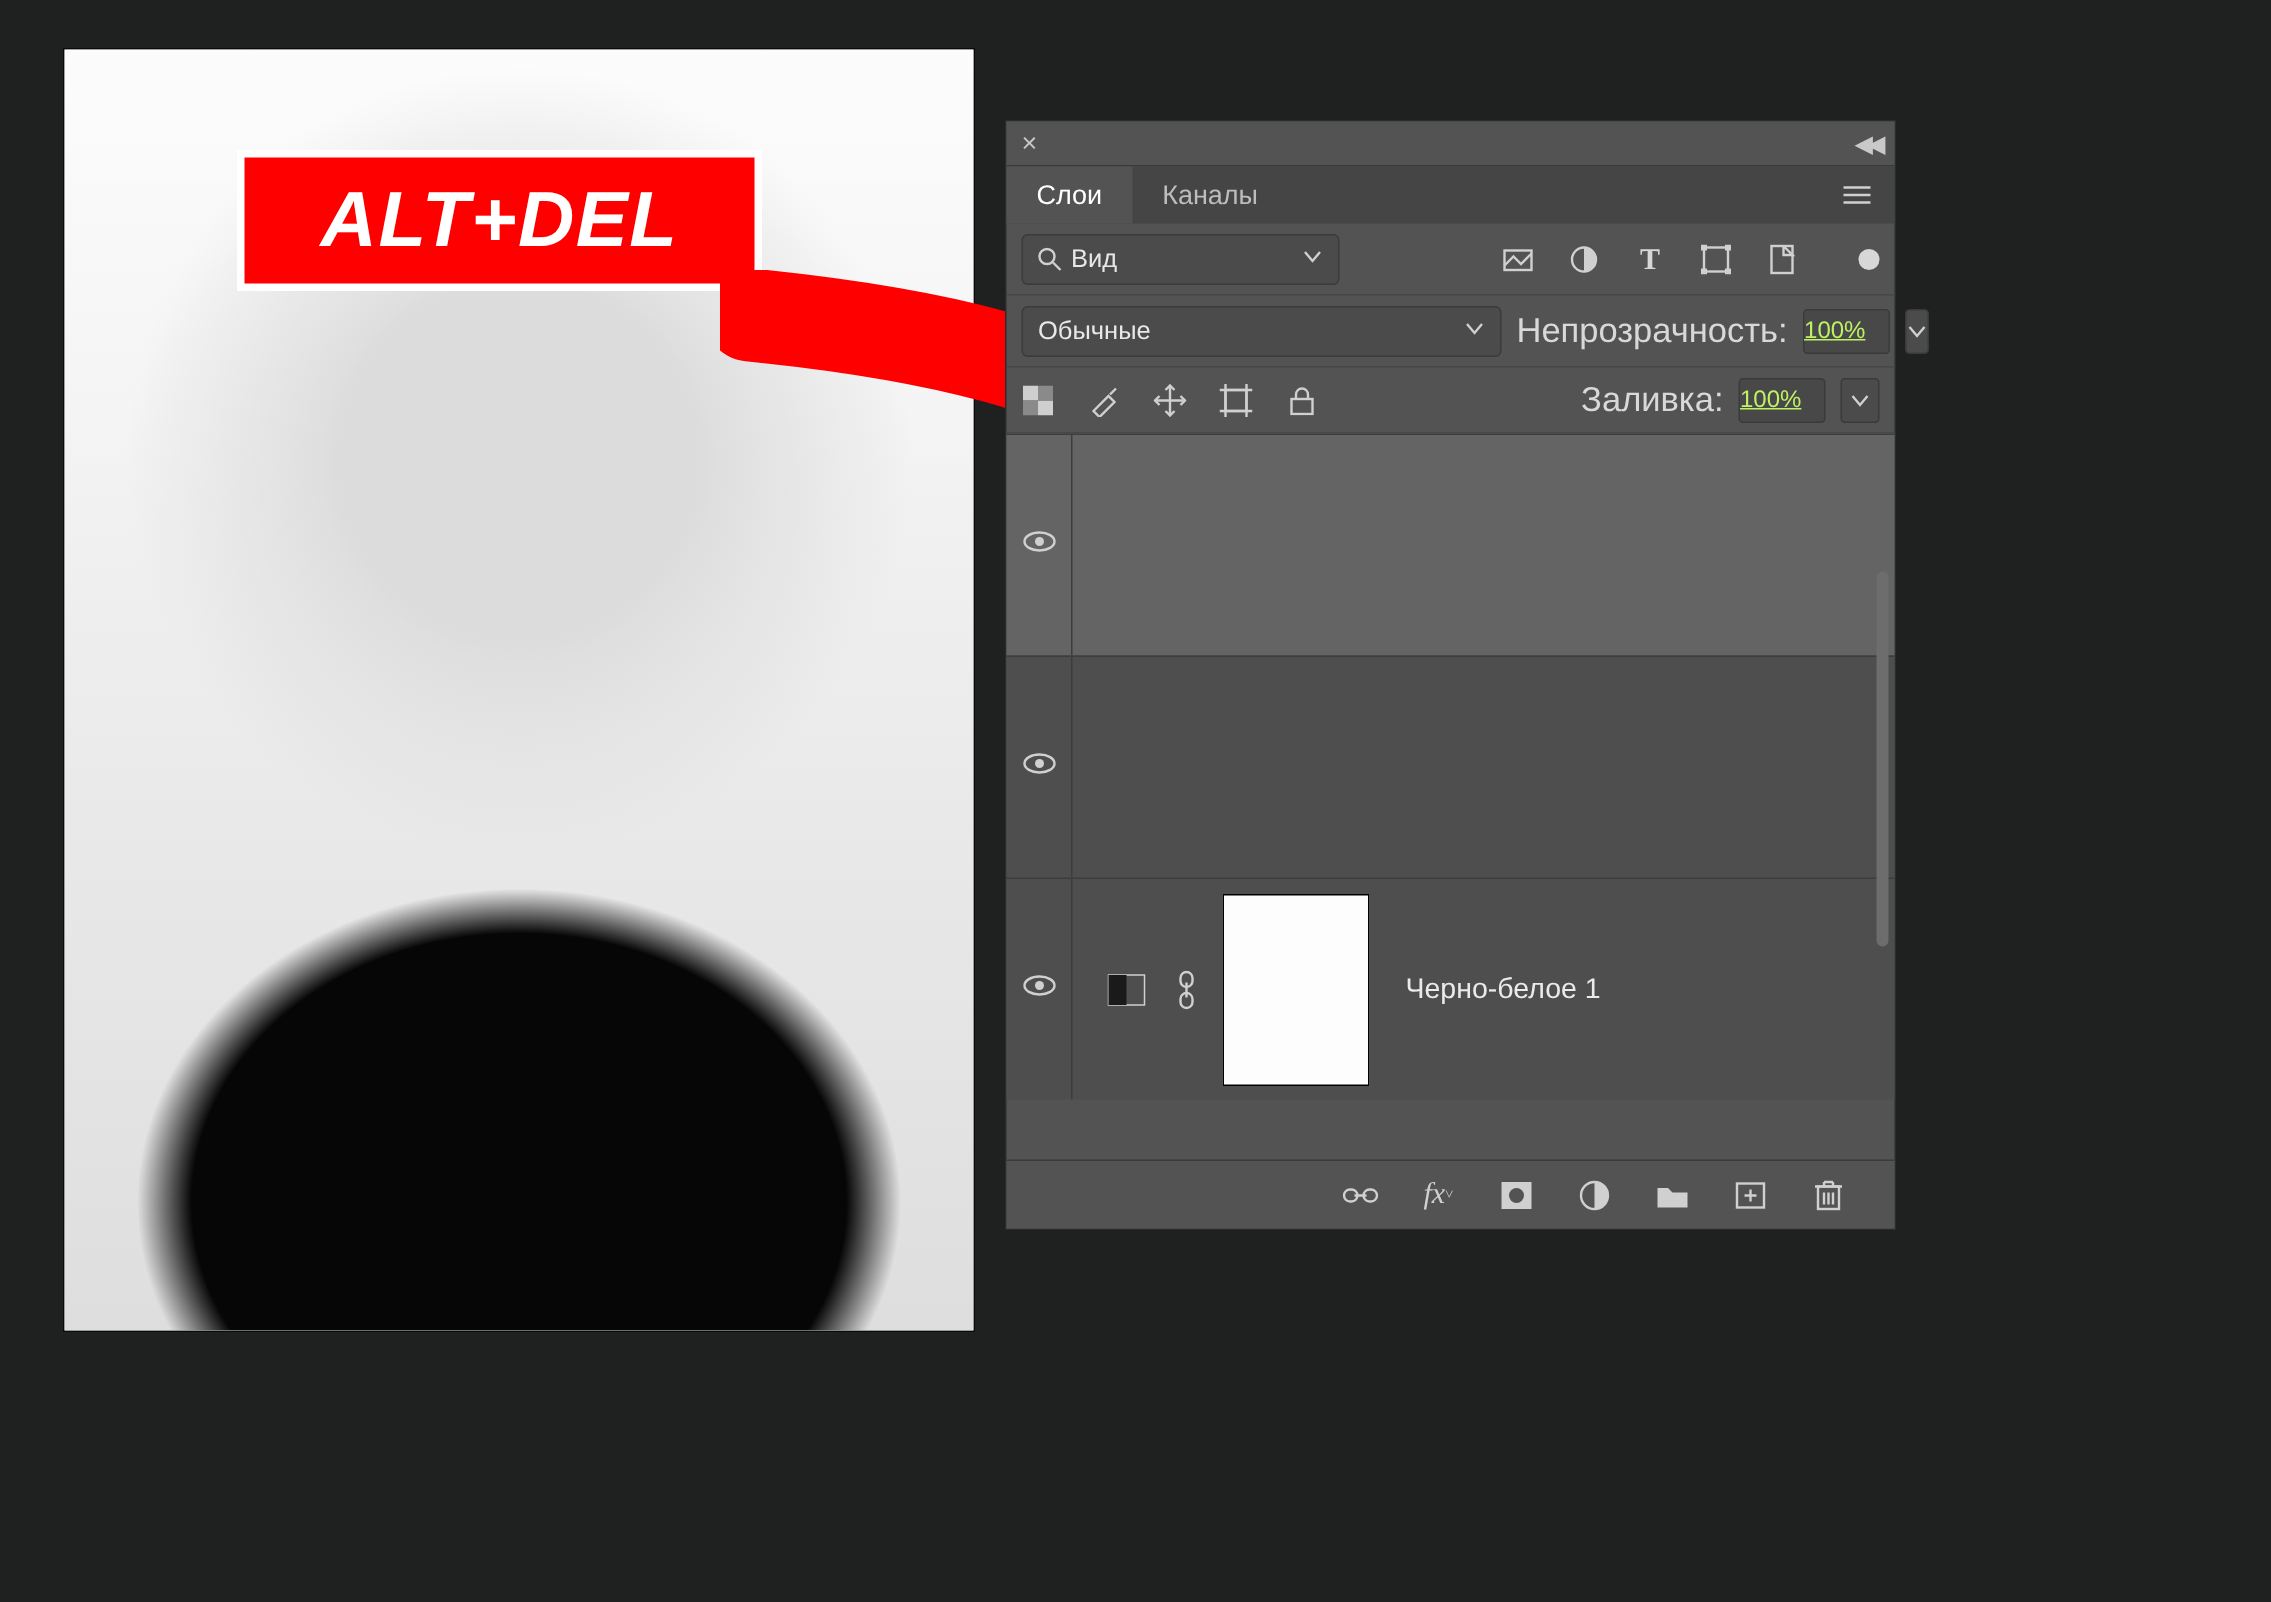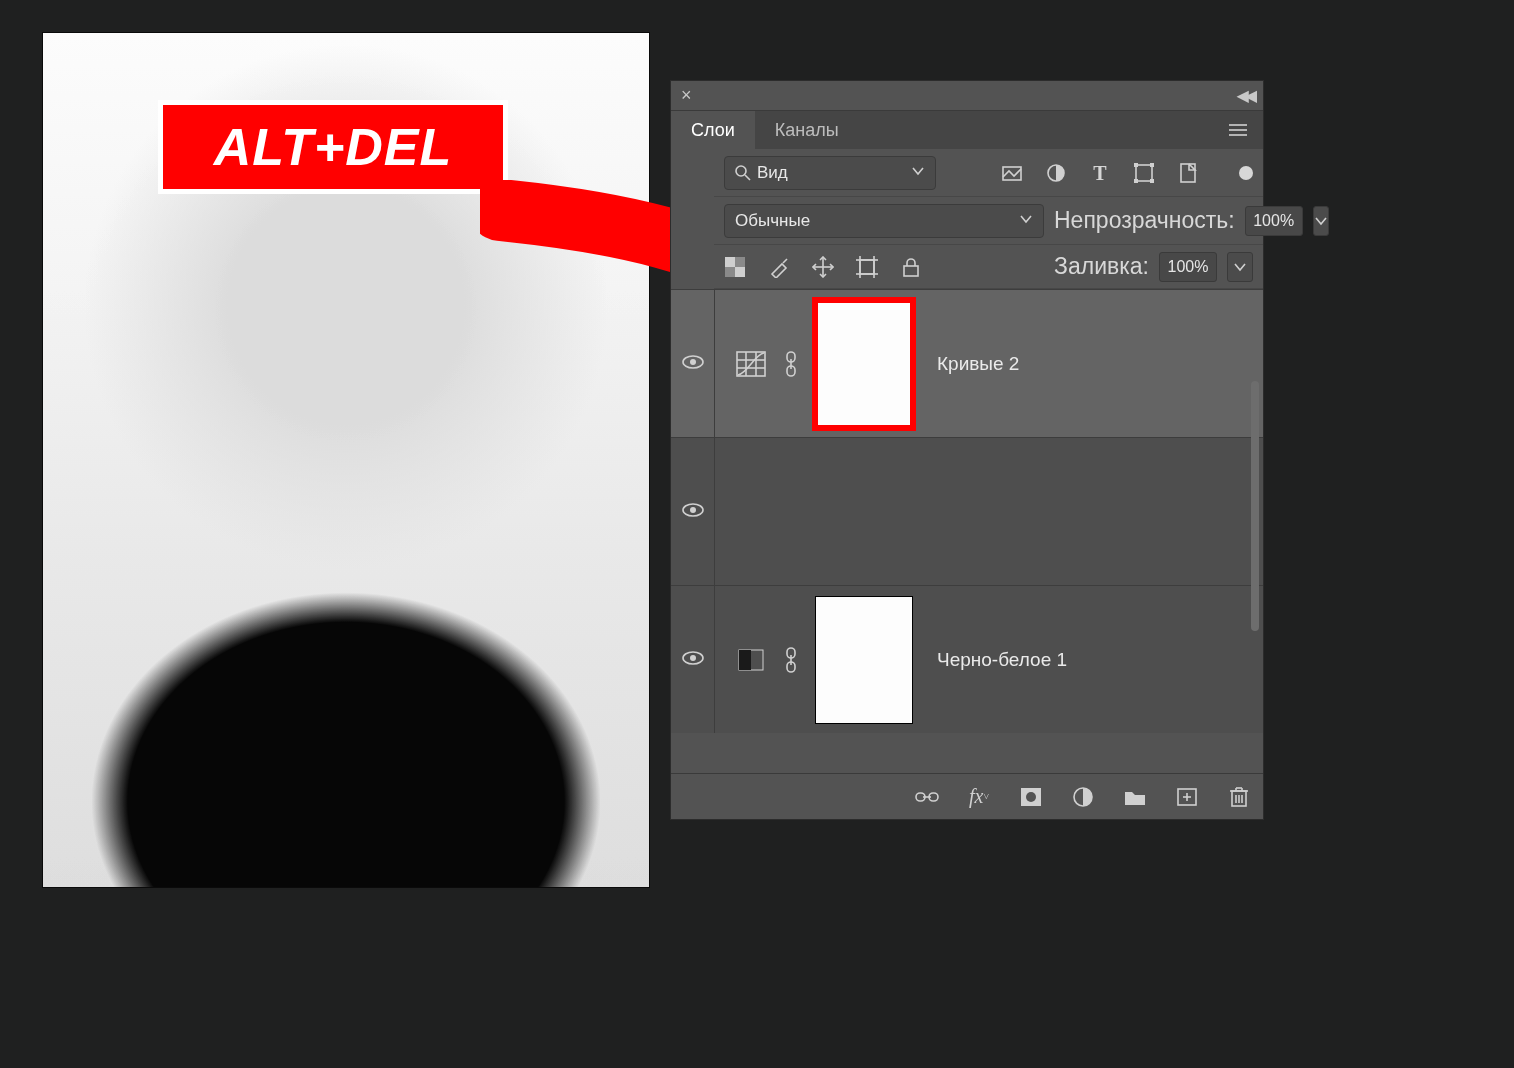--- a/index.html
+++ b/index.html
@@ -29,34 +29,34 @@
   #panel{position:absolute;left:670px;top:80px;width:594px;height:740px;background:#535353;border:1px solid #2c2c2c;}
   #panel-top{height:30px;background:#535353;border-bottom:1px solid #3a3a3a;display:flex;align-items:center;justify-content:space-between;padding:0 10px;}
   #panel-top .x{font-size:18px;color:#c9c9c9;cursor:pointer;}
   #panel-top .dbl{font-size:16px;color:#c9c9c9;cursor:pointer;letter-spacing:-4px;}
 
   #tabs{height:38px;display:flex;align-items:stretch;background:#454545;}
   .tab{padding:0 20px;display:flex;align-items:center;font-size:18px;color:#bdbdbd;cursor:pointer;justify-content:center;}
   .tab.active{background:#535353;color:#fff;}
   .tab-menu{margin-left:auto;padding:0 14px;display:flex;align-items:center;cursor:pointer;}
 
-  .row{display:flex;align-items:center;height:48px;padding:0 10px;gap:10px;border-bottom:1px solid #474747;margin-left:43px;}
+  .row{display:flex;align-items:center;height:48px;padding:0 10px;gap:10px;border-bottom:1px solid #474747;}
 
   .dropdown{flex:0 0 212px;height:34px;background:#4b4b4b;border:1px solid #3b3b3b;border-radius:4px;
     display:flex;align-items:center;padding:0 10px;font-size:17px;color:#e8e8e8;cursor:pointer;position:relative;}
   .dropdown.long{flex:0 0 320px;align-items:center;}
   .dropdown .chev{margin-left:auto;}
 
   .filter-icons{display:flex;gap:22px;align-items:center;margin-left:auto;}
   .filter-icons .ico{width:22px;height:22px;display:flex;align-items:center;justify-content:center;color:#d9d9d9;cursor:pointer;}
   .toggle-dot{width:14px;height:14px;border-radius:50%;background:#d7d7d7;margin-left:18px;}
 
   .lbl{font-size:23px;color:#d8d8d8;white-space:nowrap;}
   .value-box{height:30px;min-width:58px;background:#484848;border:1px solid #3a3a3a;border-radius:3px;
-    display:flex;align-items:center;justify-content:center;font-size:16px;color:#e5e5e5;}
+    display:flex;align-items:center;justify-content:flex-start;font-size:16px;color:#bef264;text-decoration:underline;}
   .chev-box{width:26px;height:30px;background:#4b4b4b;border:1px solid #3a3a3a;border-radius:3px;
     display:flex;align-items:center;justify-content:center;cursor:pointer;}
 
   .lock-row{height:44px;}
   .lock-icons{display:flex;gap:22px;align-items:center;}
   .lock-icons .ico{width:22px;height:22px;display:flex;align-items:center;justify-content:center;cursor:pointer;}
 
   
   #layers{position:relative;}
   .layer{display:flex;align-items:center;height:148px;border-top:1px solid #3d3d3d;background:#4e4e4e;cursor:pointer;}
@@ -64,21 +64,21 @@
   .eye-col{flex:0 0 44px;display:flex;align-items:center;justify-content:center;border-right:1px solid #3d3d3d;height:100%;}
   .layer-body{display:flex;align-items:center;gap:14px;padding-left:20px;}
   .adj-ico{width:32px;height:26px;display:flex;align-items:center;justify-content:center;}
   .link-ico{width:20px;height:30px;display:flex;align-items:center;justify-content:center;}
   .mask{width:98px;height:128px;background:#fdfdfd;border:1px solid #000;}
   .layer-name{font-size:19px;color:#eaeaea;padding-left:10px;}
   .hl{outline:6px solid #ff0000;outline-offset:-3px;}
 
   
   #bottom{position:absolute;left:0;right:0;bottom:0;height:46px;background:#535353;border-top:1px solid #3a3a3a;
-    display:flex;align-items:center;justify-content:flex-end;gap:28px;padding-right:12px;}
+    display:flex;align-items:center;justify-content:flex-end;gap:28px;padding-right:32px;}
   #bottom .ico{width:24px;height:24px;display:flex;align-items:center;justify-content:center;cursor:pointer;color:#d0d0d0;}
   #bottom .fx{font-family:Georgia,serif;font-style:italic;font-size:20px;color:#d0d0d0;}
 
   .scroll-strip{position:absolute;top:300px;right:4px;width:8px;height:250px;background:#6d6d6d;border-radius:4px;}
 </style>
 </head>
 <body>
 
 <div id="canvas">
   <div class="photo"></div>
@@ -233,41 +233,20 @@
 
   <div id="layers">
 
     <div class="layer selected">
       <div class="eye-col">
           <span><svg width="24" height="18">
               <ellipse class="svg-icon" cx="12" cy="9" rx="10" ry="6"></ellipse>
               <circle cx="12" cy="9" r="3" fill="#d0d0d0"></circle>
             </svg></span>
         </div>
-      <div class="layer-body">
-        <span class="adj-ico">
-            <svg width="30" height="26">
-              <rect class="svg-icon" x="1" y="1" width="28" height="24"></rect>
-              <line class="svg-icon" x1="10" y1="1" x2="10" y2="25"></line>
-              <line class="svg-icon" x1="20" y1="1" x2="20" y2="25"></line>
-              <line class="svg-icon" x1="1" y1="9" x2="29" y2="9"></line>
-              <line class="svg-icon" x1="1" y1="17" x2="29" y2="17"></line>
-              <path class="svg-icon" d="M2 24 C 12 22, 18 4, 28 2"></path>
-            </svg>
-          </span>
-        <span class="link-ico">
-            <svg width="14" height="26">
-              <rect class="svg-icon" x="3" y="1" width="8" height="10" rx="4"></rect>
-              <rect class="svg-icon" x="3" y="15" width="8" height="10" rx="4"></rect>
-              <line class="svg-icon" x1="7" y1="8" x2="7" y2="18"></line>
-            </svg>
-          </span>
-        <div class="mask hl"></div>
-        <span class="layer-name">Кривые 2</span>
-      </div>
     </div>
 
     <div class="layer">
       <div class="eye-col">
           <span><svg width="24" height="18">
               <ellipse class="svg-icon" cx="12" cy="9" rx="10" ry="6"></ellipse>
               <circle cx="12" cy="9" r="3" fill="#d0d0d0"></circle>
             </svg></span>
         </div>
     </div>

